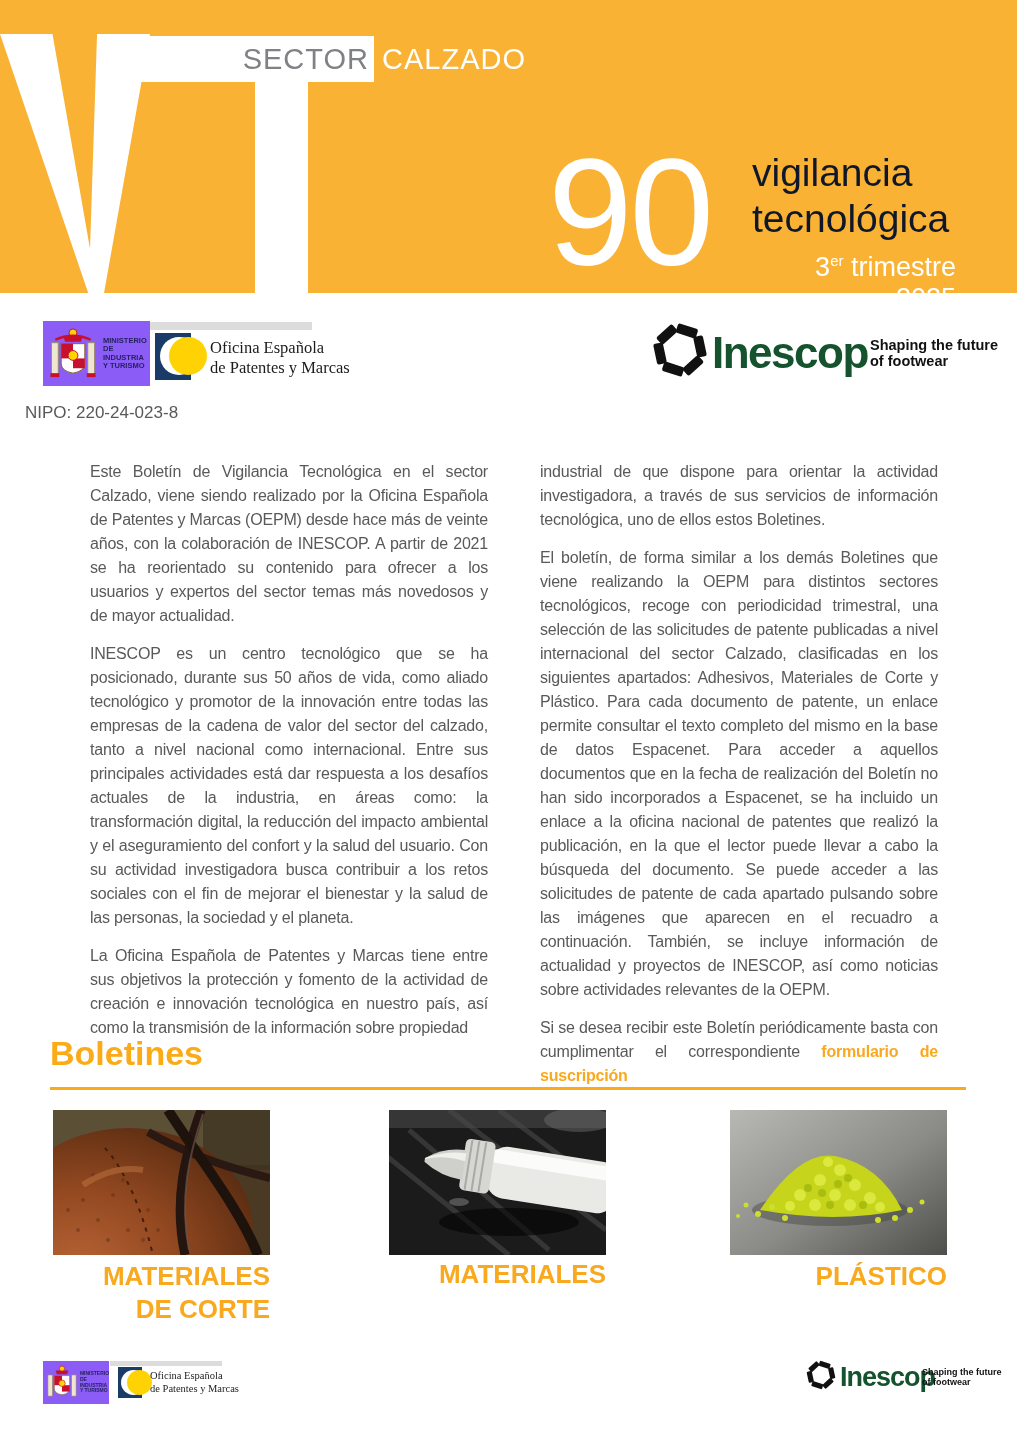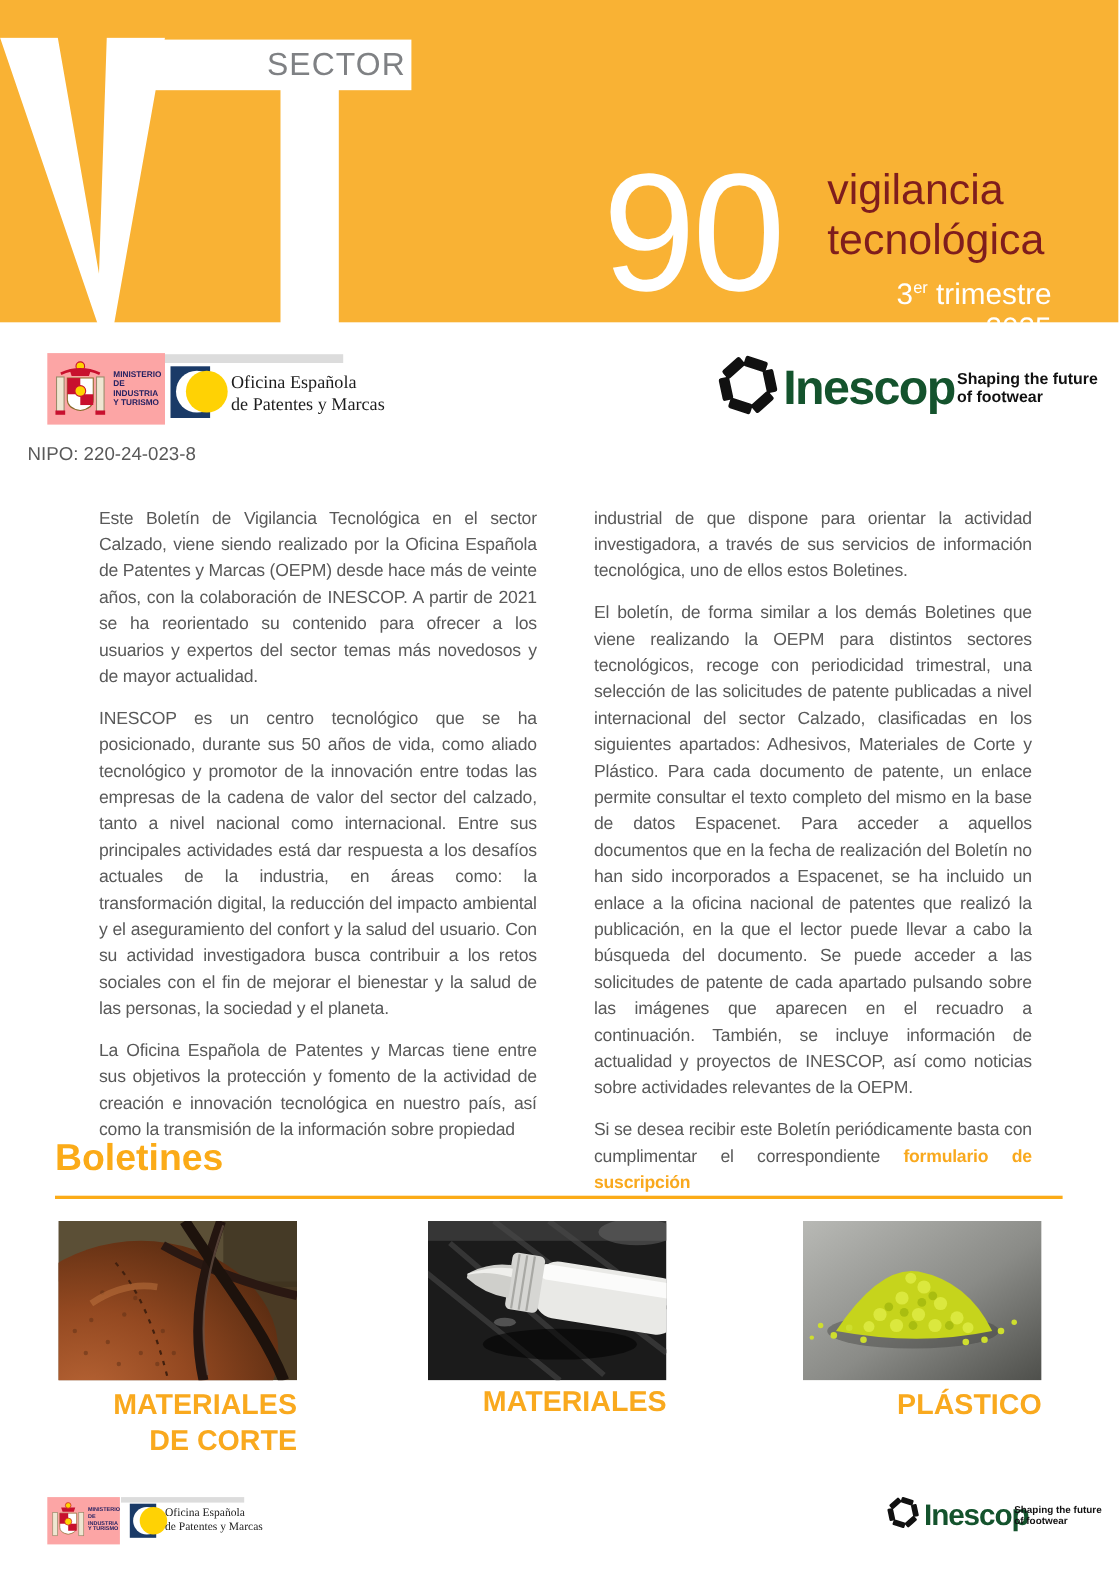--- a/index.html
+++ b/index.html
@@ -10,26 +10,26 @@
   
   .banner{left:0;top:0;width:1017px;height:293px;background:#F9B234;}
   .v-shape{left:0;top:34px;width:150px;height:262px;background:#fff;
            clip-path:polygon(0% 0%,35% 0%,60% 82%,64.7% 0%,100% 0%,69% 100%,59.5% 100%);}
   .t-bar{left:137px;top:36px;width:237px;height:46px;background:#fff;
          display:flex;align-items:center;justify-content:flex-end;padding-right:5px;box-sizing:border-box;}
   .sector-label{font-size:29px;color:#7f8184;letter-spacing:1px;}
   .t-stem{left:255px;top:80px;width:53px;height:216px;background:#fff;}
   .calzado{left:382px;top:36px;height:46px;line-height:46px;font-size:29px;color:#fff;letter-spacing:1px;}
   .issue{left:548px;top:136px;font-size:152px;line-height:1;color:#fff;letter-spacing:-3px;}
-  .vt-title{left:752px;top:150px;font-size:39px;line-height:46px;color:#7f1d1d;}
+  .vt-title{left:752px;top:150px;font-size:39px;line-height:46px;color:#0f172a;}
   .trimestre{left:750px;top:252px;width:206px;text-align:right;font-size:27px;color:#fff;}
   .trimestre sup{font-size:15px;}
 
   
-  .min-box{left:43px;top:321px;width:107px;height:65px;background:#fca5a5;display:flex;align-items:center;justify-content:center;}
+  .min-box{left:43px;top:321px;width:107px;height:65px;background:#8b5cf6;display:flex;align-items:center;justify-content:center;}
   .min-box.small{left:43px;top:1361px;width:66px;height:43px;}
   .min-text{font-size:7.5px;font-weight:bold;color:#262262;line-height:8.5px;}
   .min-text.small{font-size:5px;line-height:5.6px;}
   .oepm-graybar{left:150px;top:322px;width:162px;height:8px;background:#DCDCDC;}
   .oepm-square{left:155px;top:333px;width:36px;height:47px;background:#1A3A67;}
   .oepm-circle-white{left:160px;top:337px;width:38px;height:38px;border-radius:50%;background:#fff;}
   .oepm-circle-yellow{left:169px;top:337px;width:38px;height:38px;border-radius:50%;background:#FFD204;}
   .oepm-text{left:210px;top:338px;font-family:"Liberation Serif",serif;font-size:16.5px;line-height:20px;color:#1c1c1c;}
   .oepm-graybar.small{left:110px;top:1361px;width:112px;height:5px;}
   .oepm-square.small{left:118px;top:1367px;width:24px;height:31px;}
@@ -66,20 +66,21 @@
 <body>
 
 <div class="page">
 
   <div class="abs banner">
     <div class="abs v-shape"></div>
     <div class="abs t-bar">
       <span class="sector-label">SECTOR</span>
     </div>
     <div class="abs t-stem"></div>
+    <div class="abs calzado">CALZADO</div>
     <div class="abs issue">90</div>
     <div class="abs vt-title">
       <span>vigilancia</span><br>
       <span>tecnológica</span>
     </div>
     <div class="abs trimestre">
       <span>3</span><sup>er</sup><span> trimestre 2025</span>
     </div>
   </div>
 

